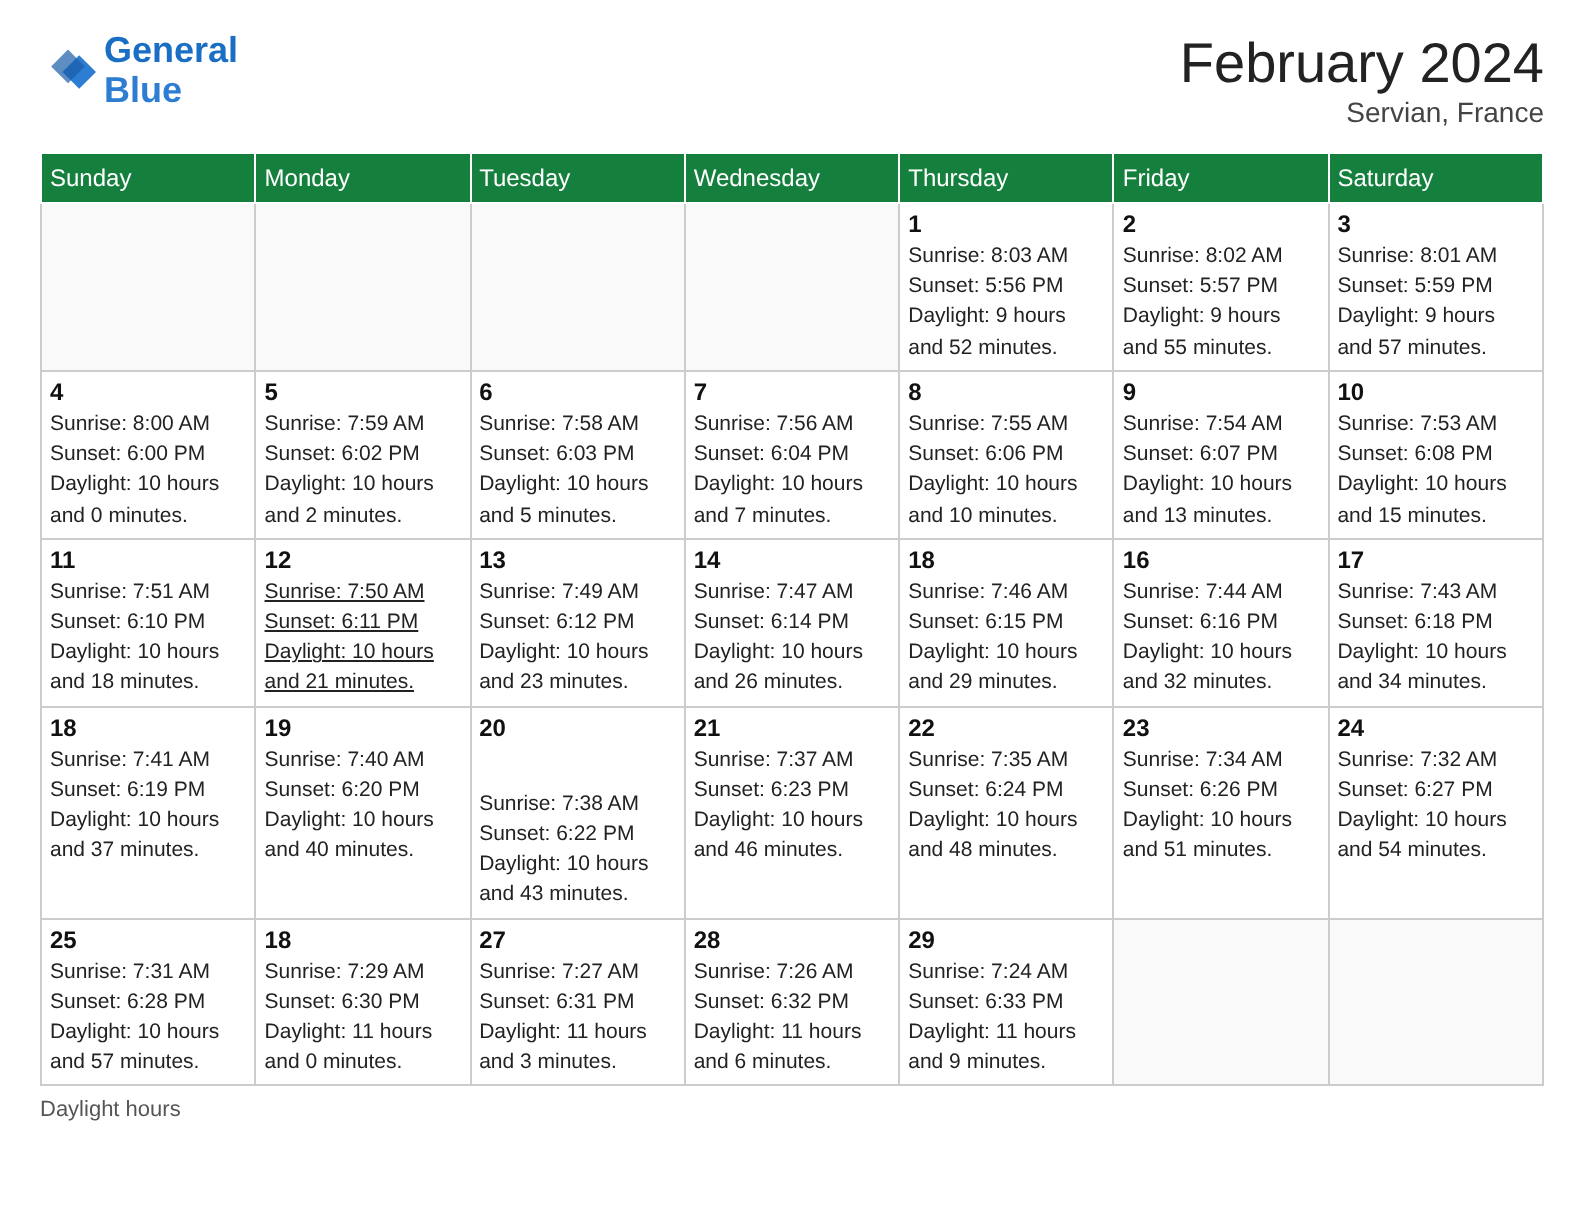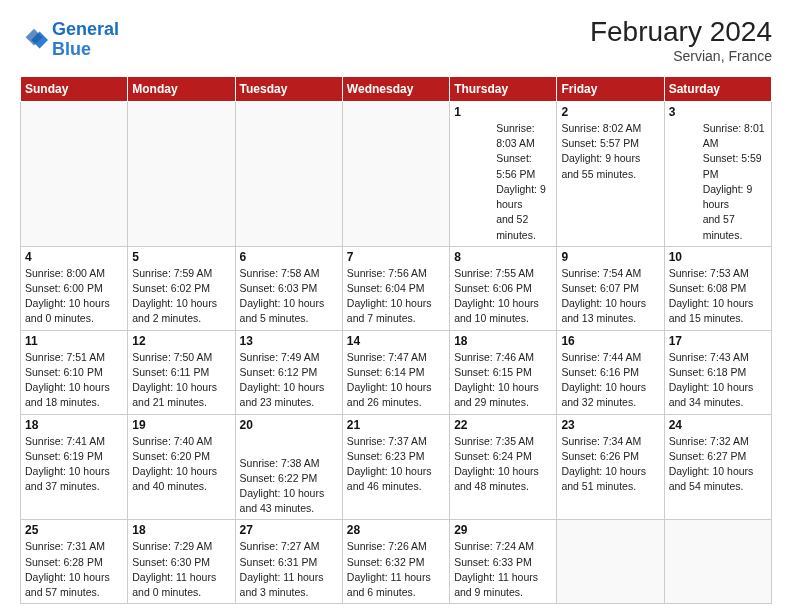--- a/index.html
+++ b/index.html
@@ -10,21 +10,21 @@
       height: 612px;
       overflow: hidden;
     }
     .page {
       width: 792px;
       padding: 16px 20px 10px 20px;
     }
     .header {
       display: flex;
       justify-content: space-between;
-      align-items: center;
+      align-items: flex-start;
       margin-bottom: 12px;
     }
     .logo {
       display: flex;
       align-items: center;
       gap: 4px;
     }
     .logo-text {
       font-size: 18px;
       font-weight: bold;
@@ -49,25 +49,25 @@
     .location {
       font-size: 14px;
       color: #444;
     }
     .calendar {
       width: 100%;
       border-collapse: collapse;
       font-size: 11px;
     }
     .calendar th {
-      background: #b91c1c;
+      background: #15803d;
       color: #fff;
       padding: 5px 4px;
       text-align: left;
-      font-weight: bold;
+      font-weight: normal;
       font-size: 12px;
       border: 1px solid #fff;
     }
     .calendar td {
       border: 1px solid #ccc;
       vertical-align: top;
       padding: 3px 4px;
       width: calc(100% / 7);
       min-height: 75px;
       height: 82px;
@@ -127,35 +127,35 @@
         </tr>
     </thead>
     <tbody id="calendar-body">
         <tr>
           <td class="cell-empty"></td>
           <td class="cell-empty"></td>
           <td class="cell-empty"></td>
           <td class="cell-empty"></td>
           <td>
             <div class="day-num">1</div>
-            <div class="day-info" style="white-space: pre-line; margin-left: 42px;">Sunrise: 8:03 AM
+            <div class="day-info" style="white-space: pre-line;">Sunrise: 8:03 AM
 Sunset: 5:56 PM
 Daylight: 9 hours
 and 52 minutes.</div>
           </td>
           <td>
             <div class="day-num">2</div>
             <div class="day-info" style="white-space: pre-line;">Sunrise: 8:02 AM
 Sunset: 5:57 PM
 Daylight: 9 hours
 and 55 minutes.</div>
           </td>
           <td>
             <div class="day-num">3</div>
-            <div class="day-info" style="white-space: pre-line; margin-left: 34px;">Sunrise: 8:01 AM
+            <div class="day-info" style="white-space: pre-line;">Sunrise: 8:01 AM
 Sunset: 5:59 PM
 Daylight: 9 hours
 and 57 minutes.</div>
           </td>
         </tr>
         <tr>
           <td>
             <div class="day-num">4</div>
             <div class="day-info" style="white-space: pre-line;">Sunrise: 8:00 AM
 Sunset: 6:00 PM
@@ -208,21 +208,21 @@
         <tr>
           <td>
             <div class="day-num">11</div>
             <div class="day-info" style="white-space: pre-line;">Sunrise: 7:51 AM
 Sunset: 6:10 PM
 Daylight: 10 hours
 and 18 minutes.</div>
           </td>
           <td>
             <div class="day-num">12</div>
-            <div class="day-info" style="white-space: pre-line;">Sunrise: 7:50 AM
+            <div class="day-info" style="white-space: pre-line; text-decoration: underline;">Sunrise: 7:50 AM
 Sunset: 6:11 PM
 Daylight: 10 hours
 and 21 minutes.</div>
           </td>
           <td>
             <div class="day-num">13</div>
             <div class="day-info" style="white-space: pre-line;">Sunrise: 7:49 AM
 Sunset: 6:12 PM
 Daylight: 10 hours
 and 23 minutes.</div>

